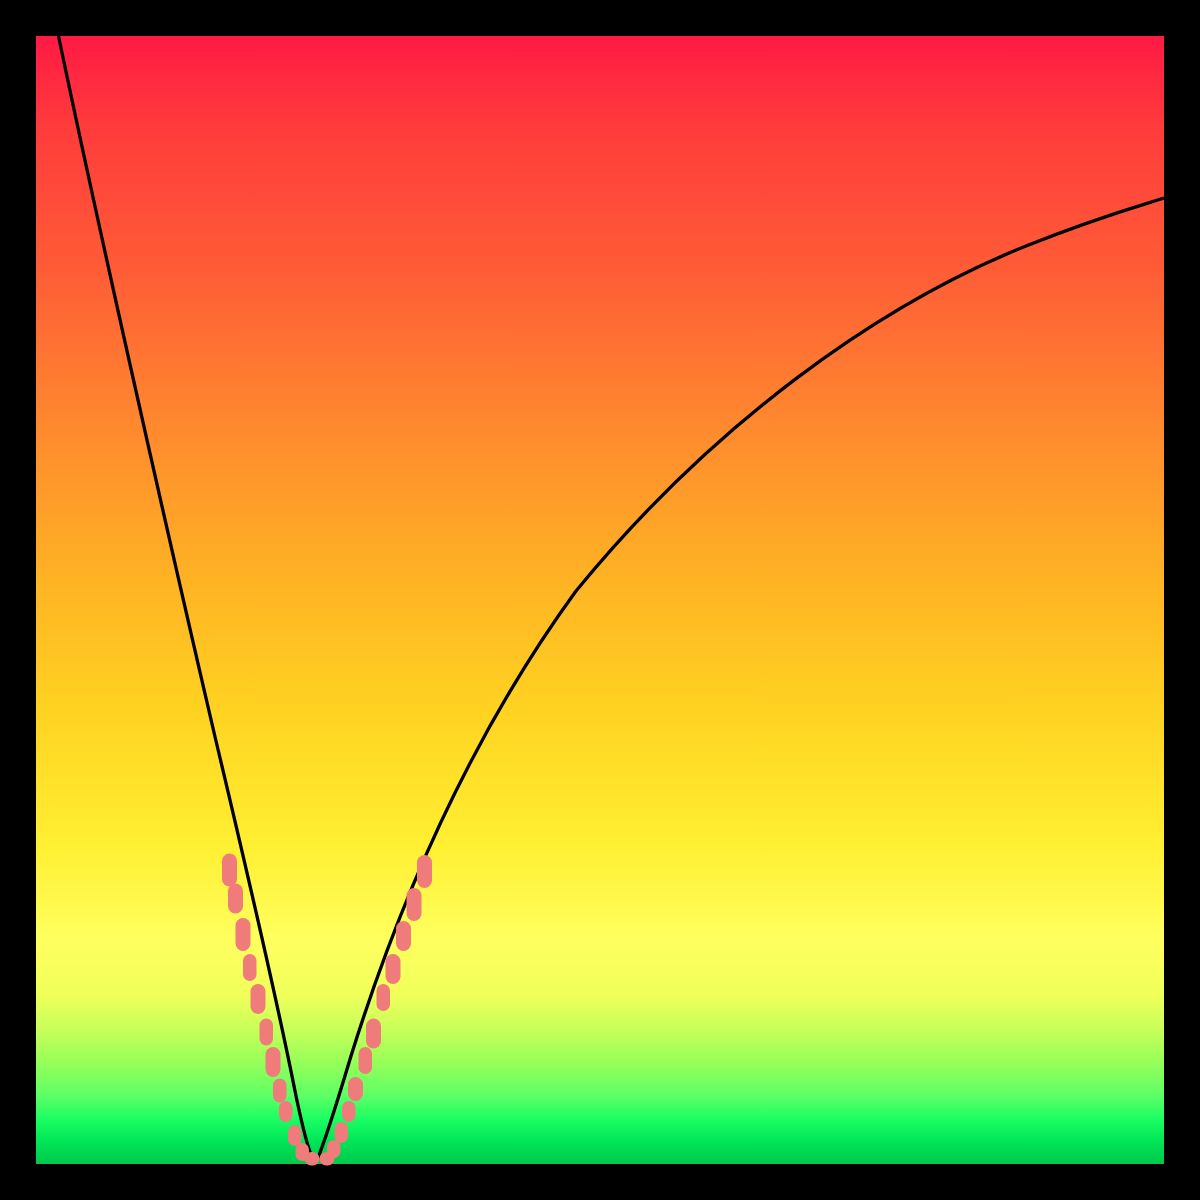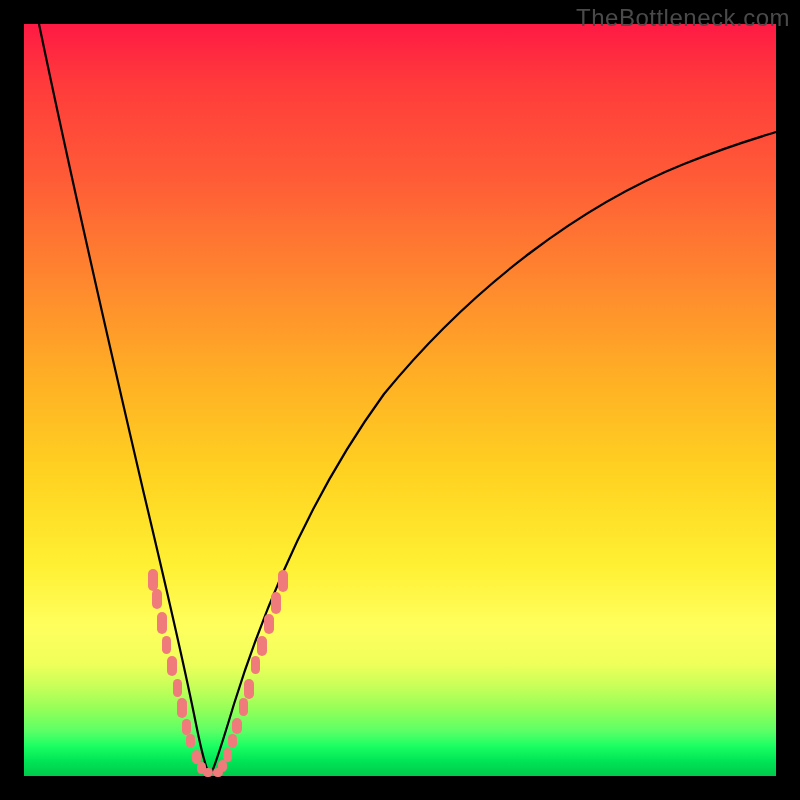--- a/index.html
+++ b/index.html
@@ -110,14 +110,13 @@
         <rect class="bead" x="215" y="674" width="9" height="18" rx="4.5"></rect>
         <rect class="bead" x="220" y="655" width="10" height="20" rx="5"></rect>
         <rect class="bead" x="227" y="632" width="9" height="18" rx="4.5"></rect>
         <rect class="bead" x="233" y="612" width="10" height="20" rx="5"></rect>
         <rect class="bead" x="240" y="590" width="10" height="20" rx="5"></rect>
         <rect class="bead" x="247" y="568" width="10" height="22" rx="5"></rect>
         <rect class="bead" x="254" y="546" width="10" height="22" rx="5"></rect>
       </g>
     </svg>
   </div>
-  <div class="watermark">TheBottleneck.com</div>
 </div>
 
 </body></html>

